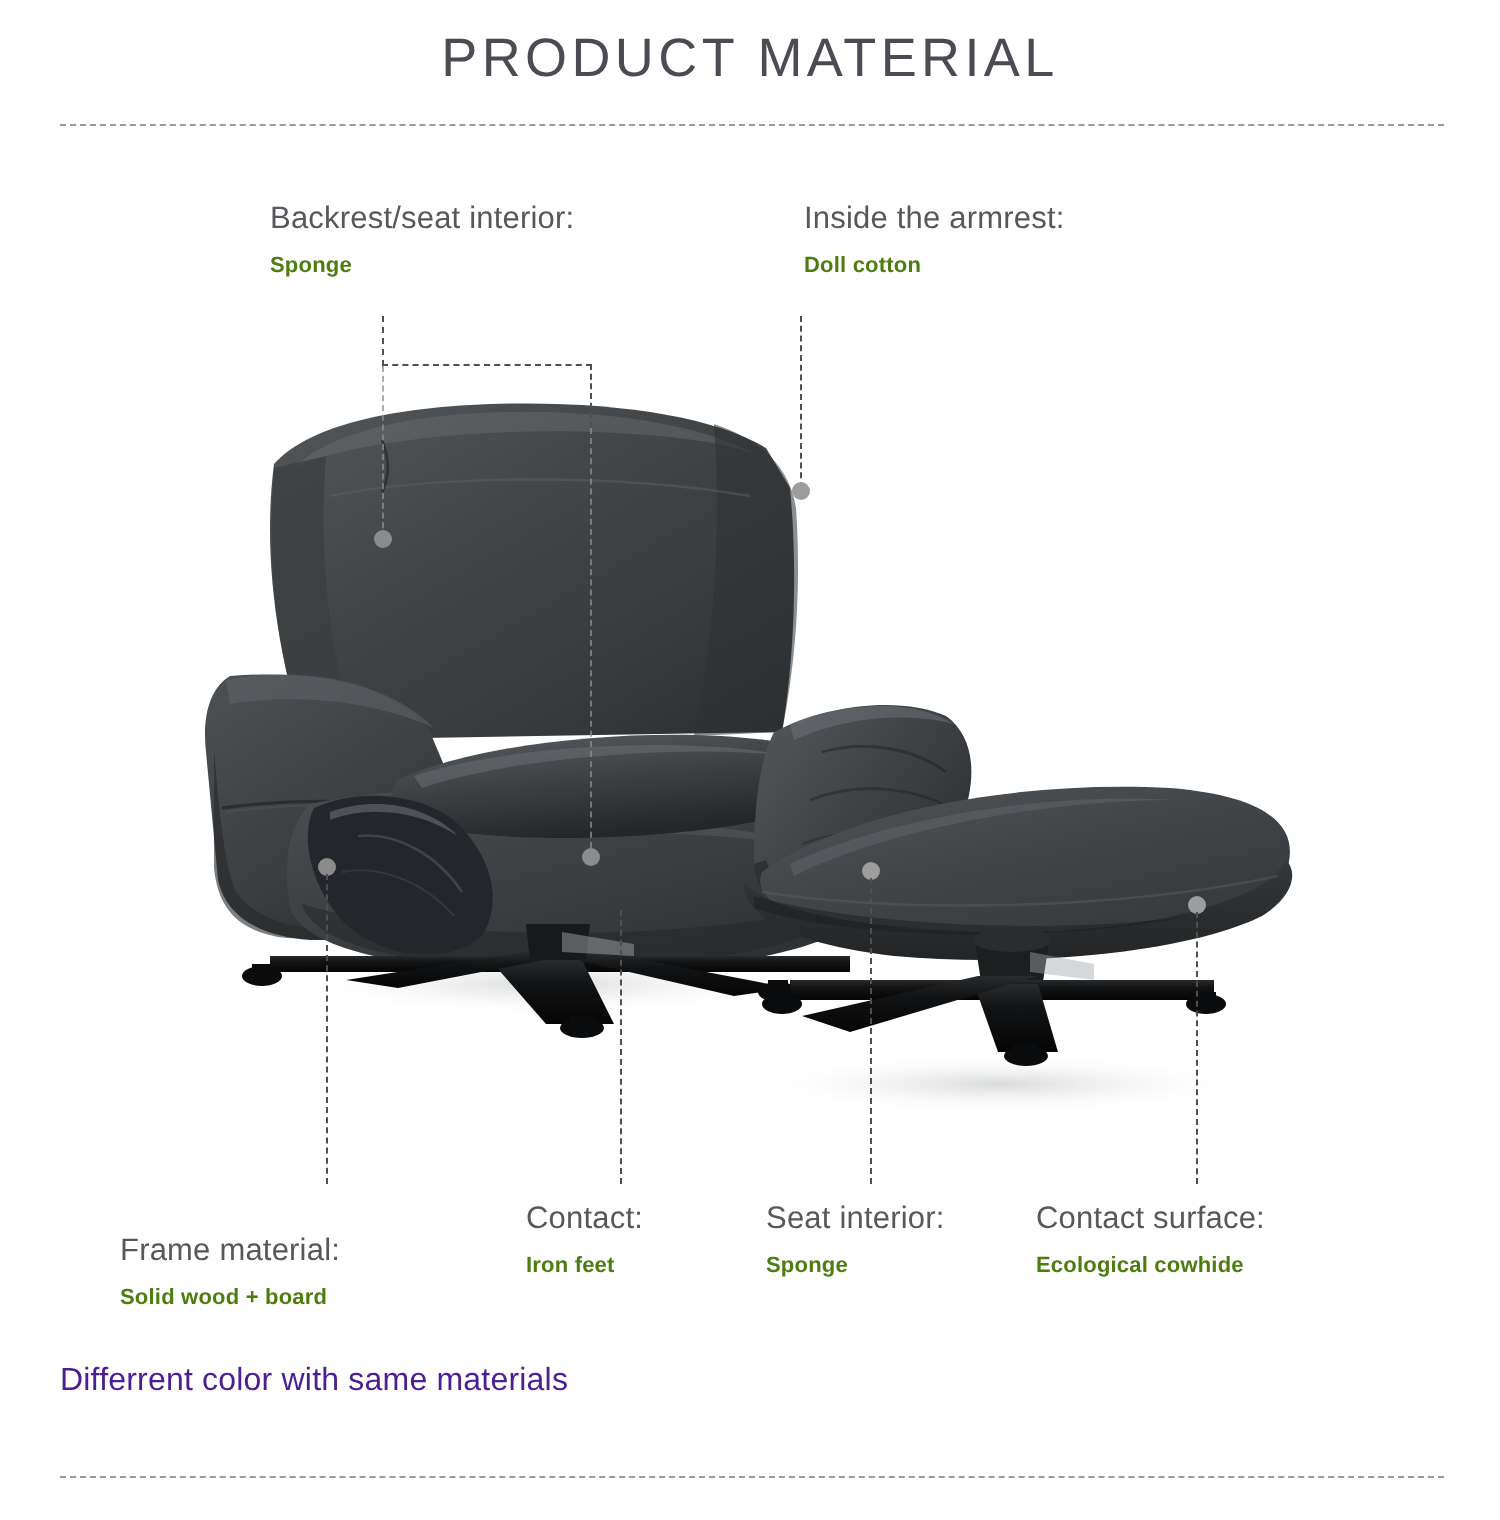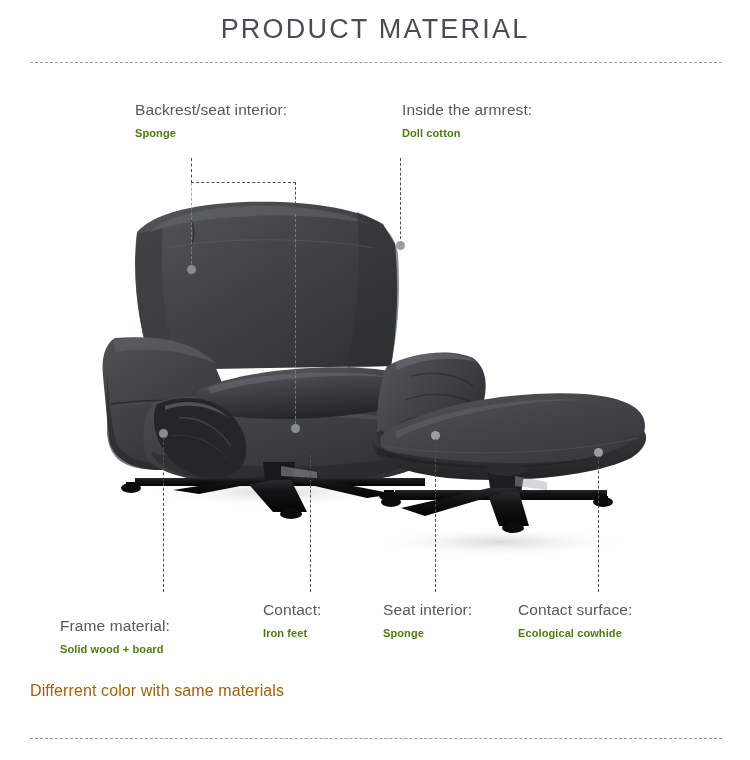--- a/index.html
+++ b/index.html
@@ -121,21 +121,21 @@
   #lead-contact-dot  { left: 594px; top: 448px; }
   #lead-contact-v    { left: 598px; top: 456px;  height: 136px; }
 
   
   #footer-note {
     position: absolute;
     left: 30px;
     top: 682px;
     font-size: 16px;
     font-weight: 400;
-    color: #a16207;
+    color: #4c1d95;
     letter-spacing: .1px;
     white-space: nowrap;
   }
 
   
   #product-photo {
     position: absolute;
     left: 95px;
     top: 190px;
     width: 570px;

